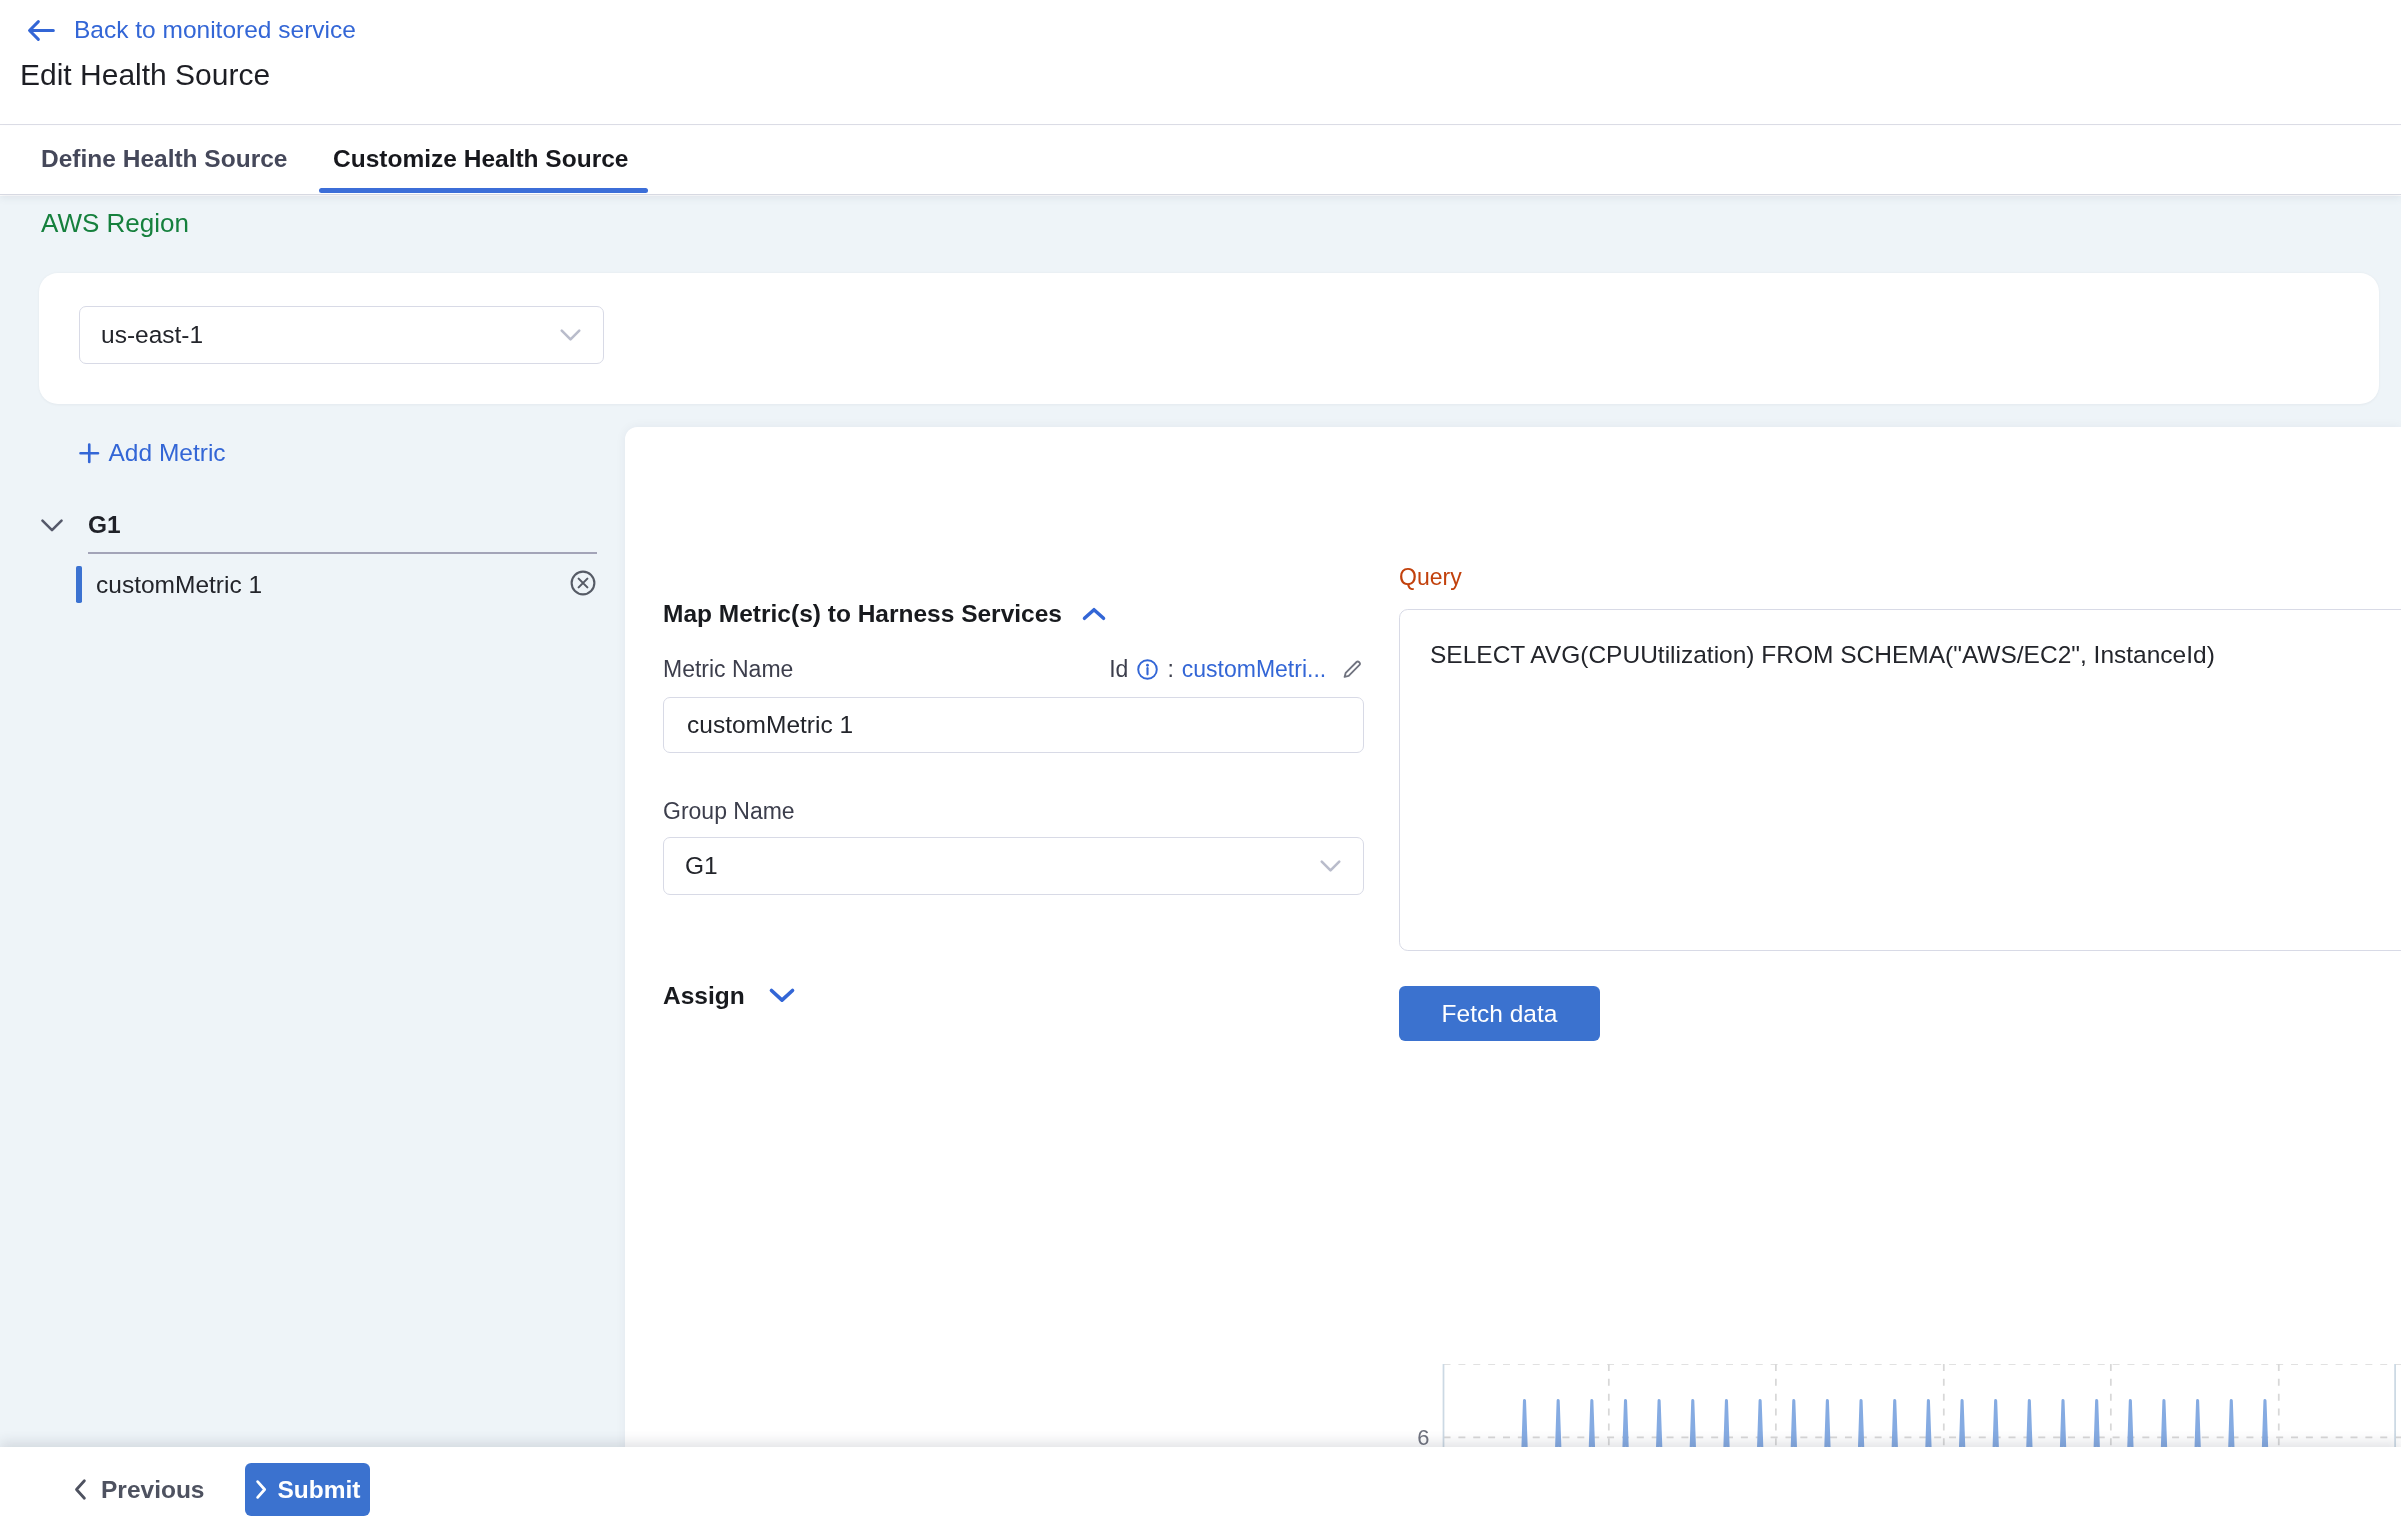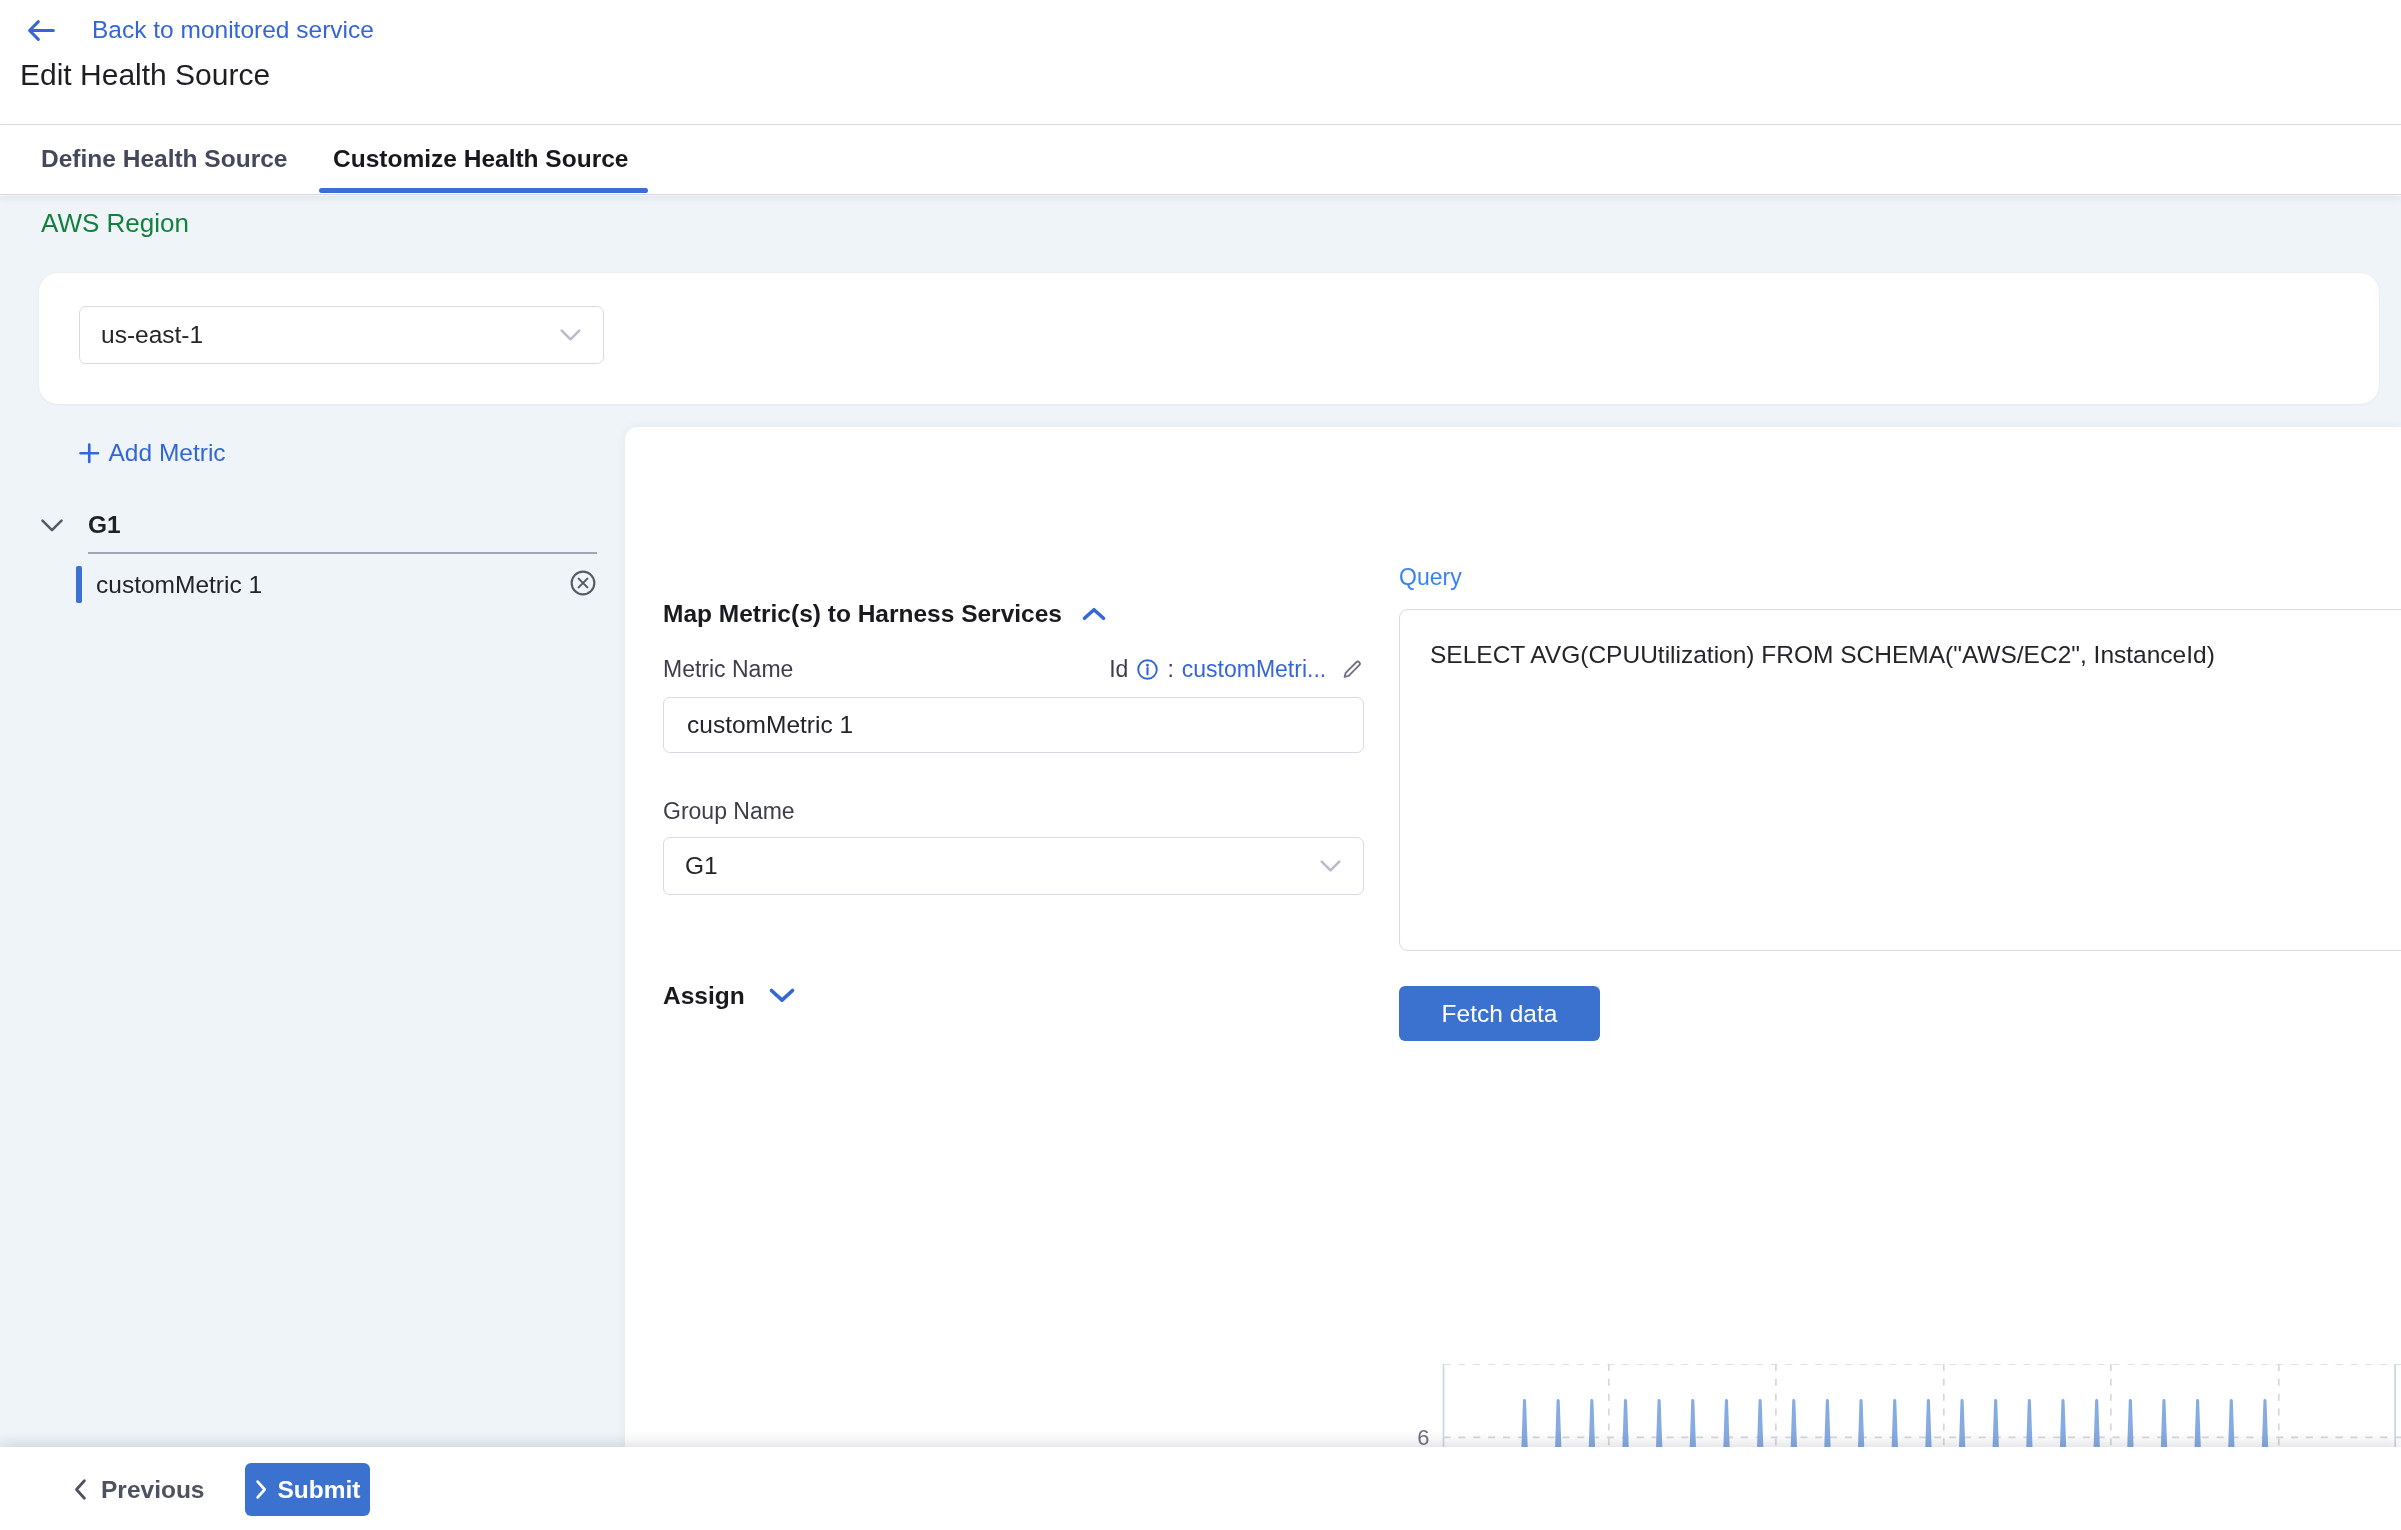--- a/index.html
+++ b/index.html
@@ -3,21 +3,21 @@
 <meta charset="utf-8">
 <style>
   html,body{margin:0;padding:0;}
   body{width:2401px;height:1531px;overflow:hidden;background:#ffffff;
        font-family:"Liberation Sans","DejaVu Sans",sans-serif;color:#1f2128;}
   .abs{position:absolute;}
   #app{position:relative;width:2401px;height:1531px;overflow:hidden;}
 
   
   #header{left:0;top:0;width:2401px;height:124px;background:#fff;border-bottom:1.8px solid #dcdde6;}
-  .back-row{left:26px;top:14px;height:32px;display:flex;align-items:center;gap:36px;cursor:pointer;}
+  .back-row{left:26px;top:14px;height:32px;display:flex;align-items:center;gap:18px;cursor:pointer;}
   .back-link{font-size:24.5px;font-weight:500;color:#3366d6;}
   .page-title{left:20px;top:58px;font-size:30px;font-weight:400;color:#1d1e24;}
 
   
   #tabbar{left:0;top:126px;width:2401px;height:68px;background:#fff;border-bottom:1.8px solid #d7d9e2;
           box-shadow:0 3.5px 7px rgba(100,110,130,0.10);z-index:3;}
   .tab{top:19px;font-size:24.5px;}
   .tab-inactive{left:41px;color:#45485a;font-weight:600;}
   .tab-active{left:333px;color:#17181d;font-weight:700;}
   .tab-underline{left:319px;top:62px;width:329px;height:5.3px;border-radius:2.6px;background:#3c6ed8;}
@@ -51,21 +51,21 @@
   .section-title{font-size:24.5px;font-weight:700;color:#181a1e;}
   .field-label{font-size:23px;color:#3c3e4c;}
   .id-row{left:38px;top:229px;width:701px;display:flex;}
   .id-right{margin-left:auto;display:flex;align-items:center;gap:8px;}
   .id-link{font-size:23px;color:#3366d6;cursor:pointer;}
   .text-input{box-sizing:border-box;border:1.8px solid #d8dae6;border-radius:7px;background:#fff;
               font-size:24.5px;color:#23252b;padding:0 23px;outline:none;
               font-family:"Liberation Sans","DejaVu Sans",sans-serif;}
   .assign-row{left:38px;top:555px;display:flex;align-items:center;gap:23px;cursor:pointer;}
 
-  .query-label{left:774px;top:137px;font-size:23px;color:#3b82f6;}
+  .query-label{left:774px;top:137px;font-size:23px;color:#c2410c;}
   .query-box{left:774px;top:182px;width:1095px;height:342px;box-sizing:border-box;
              border:1.8px solid #d8dae6;border-radius:8.8px;background:#fff;
              font-size:24.5px;color:#23252b;padding:28px 30px;resize:none;outline:none;
              font-family:"Liberation Sans","DejaVu Sans",sans-serif;line-height:1.35;}
   .btn-blue{background:#3b72cf;color:#fff;border:none;border-radius:6.1px;cursor:pointer;
             font-size:24.5px;font-weight:500;font-family:"Liberation Sans","DejaVu Sans",sans-serif;}
   .fetch-btn{left:774px;top:559px;width:201px;height:55px;}
 
   
   #chart{left:1399px;top:1168px;width:1003px;height:279px;overflow:hidden;}

